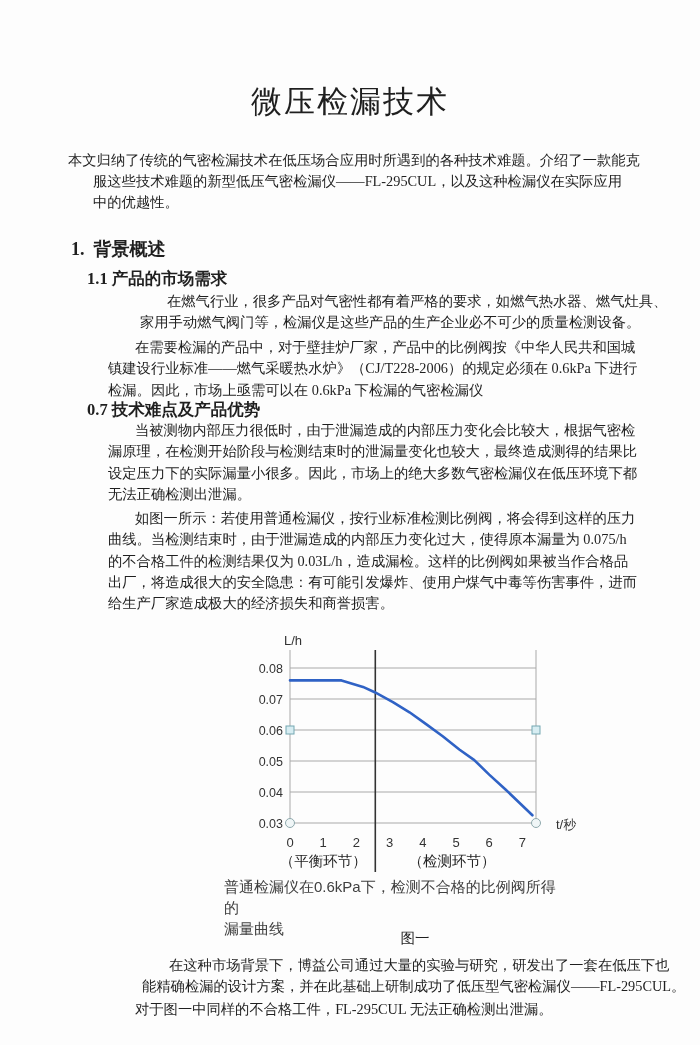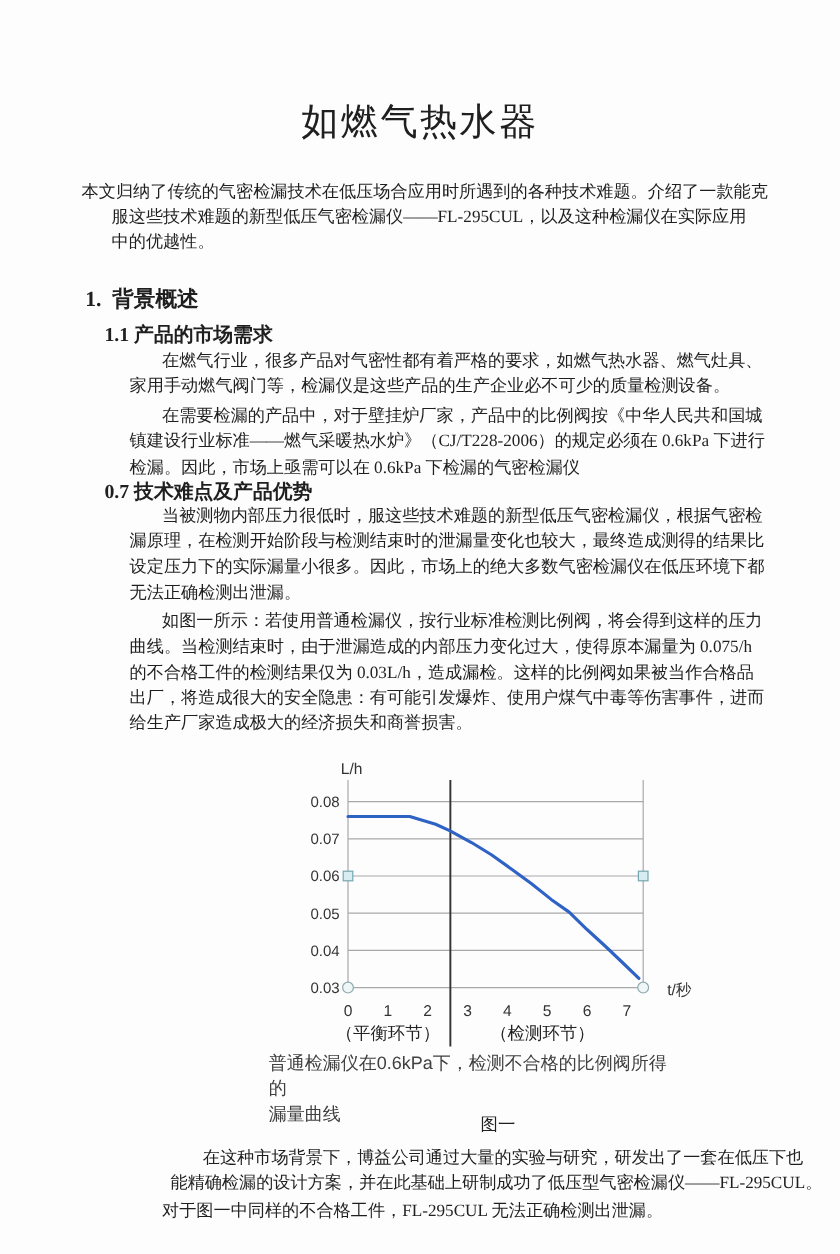--- a/index.html
+++ b/index.html
@@ -20,21 +20,21 @@
   }
   .h2{
     top:237px;left:71px;font-size:18px;line-height:24px;font-weight:bold;margin:0;text-align:right;
   }
   .h3{font-size:16.5px;line-height:22px;font-weight:bold;margin:0;}
   .h3-a{top:268px;left:87px;}
   .h3-b{top:399px;left:87px;}
   .para{
     width:548px;left:108px;font-size:14.3px;line-height:21.3px;text-indent:27px;
   }
-  .para-a{top:291px;}
+  .para-a{top:291px;margin-left:32px;}
   .para-b{top:337px;}
   .para-c{top:420px;}
   .para-d{top:508px;}
   .para-e{top:955px;margin-left:34px;}
   .para-f{top:999px;}
   .chart-wrap{top:623px;left:0;width:700px;height:260px;}
   .fig-caption{
     top:876px;left:224px;width:345px;
     font-family:"Liberation Sans","DejaVu Sans",sans-serif;
     font-size:15px;line-height:21px;color:#404040;
@@ -45,40 +45,40 @@
   }
   svg text{font-family:"Liberation Sans","DejaVu Sans",sans-serif;}
   svg text.tick{font-size:12.5px;fill:#333333;}
   svg text.xnum{font-size:13px;fill:#333333;}
   svg text.axlab{font-size:13px;fill:#333333;}
   svg text.phase{font-size:14.5px;fill:#222222;font-family:"Liberation Serif","DejaVu Serif",serif;}
 </style>
 </head>
 <body>
 
-<h1 class="abs doc-title">如燃气热水器</h1>
+<h1 class="abs doc-title">微压检漏技术</h1>
 
 <div class="abs abstract ml">本文归纳了传统的气密检漏技术在低压场合应用时所遇到的各种技术难题。介绍了一款能克
 服这些技术难题的新型低压气密检漏仪——FL-295CUL，以及这种检漏仪在实际应用
 中的优越性。</div>
 
 <h2 class="abs h2 ml">1. 背景概述</h2>
 
 <h3 class="abs h3 h3-a ml">1.1 产品的市场需求</h3>
 
 <div class="abs para para-a ml">在燃气行业，很多产品对气密性都有着严格的要求，如燃气热水器、燃气灶具、
 家用手动燃气阀门等，检漏仪是这些产品的生产企业必不可少的质量检测设备。</div>
 
 <div class="abs para para-b ml">在需要检漏的产品中，对于壁挂炉厂家，产品中的比例阀按《中华人民共和国城
 镇建设行业标准——燃气采暖热水炉》（CJ/T228-2006）的规定必须在 0.6kPa 下进行
 检漏。因此，市场上亟需可以在 0.6kPa 下检漏的气密检漏仪</div>
 
 <h3 class="abs h3 h3-b ml">0.7 技术难点及产品优势</h3>
 
-<div class="abs para para-c ml">当被测物内部压力很低时，服这些技术难题的新型低压气密检漏仪，根据气密检
+<div class="abs para para-c ml">当被测物内部压力很低时，由于泄漏造成的内部压力变化会比较大，根据气密检
 漏原理，在检测开始阶段与检测结束时的泄漏量变化也较大，最终造成测得的结果比
 设定压力下的实际漏量小很多。因此，市场上的绝大多数气密检漏仪在低压环境下都
 无法正确检测出泄漏。</div>
 
 <div class="abs para para-d ml">如图一所示：若使用普通检漏仪，按行业标准检测比例阀，将会得到这样的压力
 曲线。当检测结束时，由于泄漏造成的内部压力变化过大，使得原本漏量为 0.075/h
 的不合格工件的检测结果仅为 0.03L/h，造成漏检。这样的比例阀如果被当作合格品
 出厂，将造成很大的安全隐患：有可能引发爆炸、使用户煤气中毒等伤害事件，进而
 给生产厂家造成极大的经济损失和商誉损害。</div>
 

